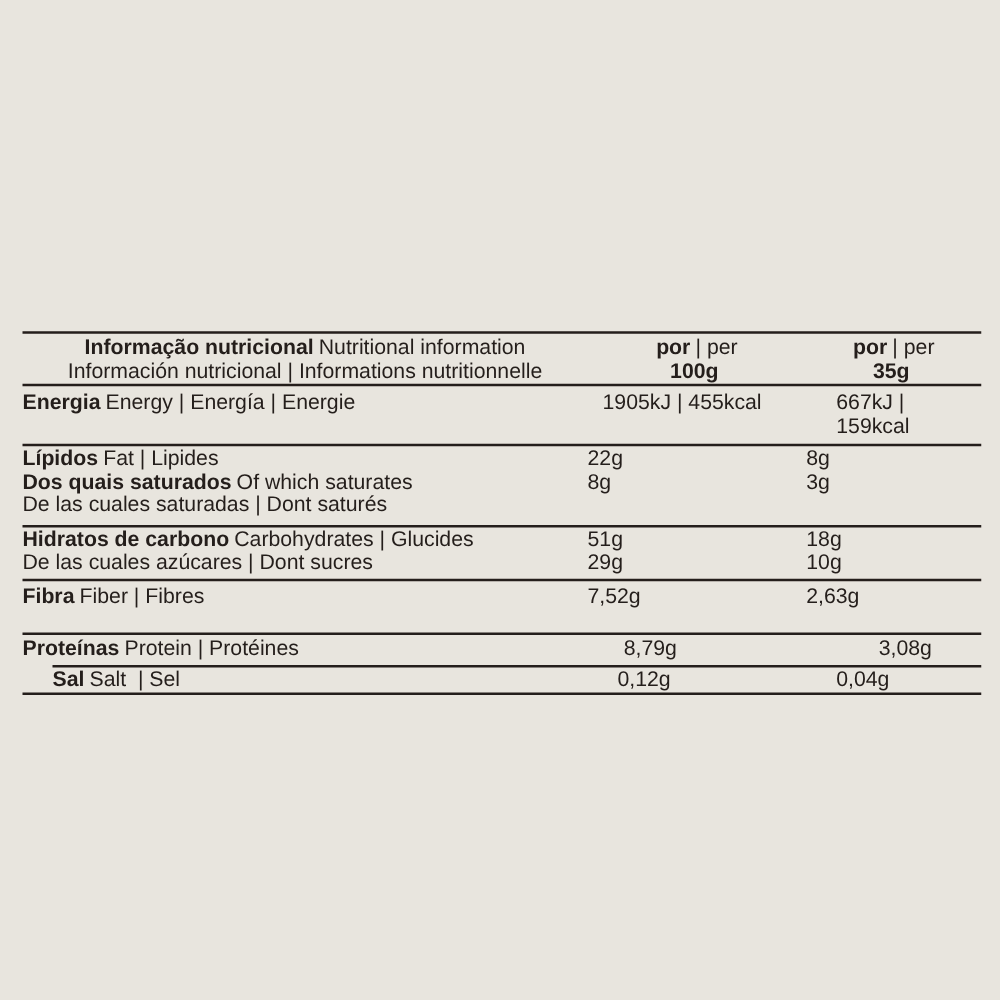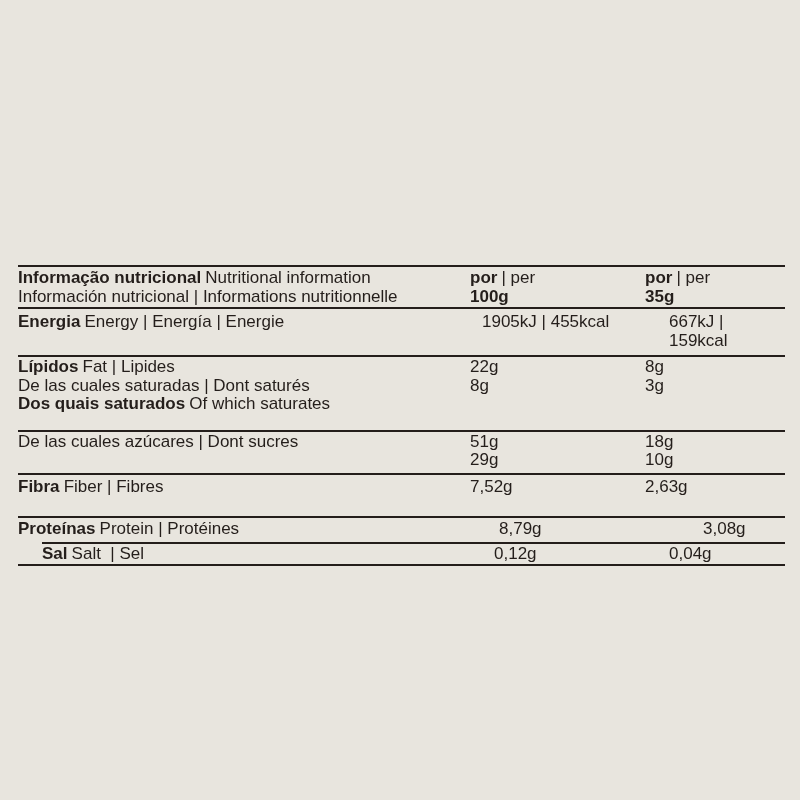--- a/index.html
+++ b/index.html
@@ -38,23 +38,23 @@
     line-height: 18.5px;
     white-space: pre-wrap;
   }
   .b {
     font-weight: 700;
     padding-right: 0.24em;
   }
   .b:empty { padding-right: 0; }
   .cell { min-width: 0; }
   
-  .t-row.r-header    { padding: 2px 0 1px; }
+  .t-row.r-header    { padding: 2px 0 1px; text-align: center; }
   .t-row.r-energy    { padding: 4px 0 5px; gap: 12px; }
-  .t-row.r-fat       { padding: 1px 0 16px; }
+  .t-row.r-fat       { padding: 1px 0 6px; }
   .t-row.r-carbs     { padding: 1px 0 3px; }
   .t-row.r-fiber     { padding: 3px 0 20px; }
   .t-row.r-protein   { padding: 2px 0 3px; gap: 29px; }
   .t-row.r-salt      { padding: 1px 0 1px; margin-left: 24px; }
 </style>
 </head>
 <body>
 
 <div class="screen">
 
@@ -83,35 +83,36 @@
         <div class="line">1905kJ | 455kcal</div>
       </div>
       <div class="cell">
         <div class="line">667kJ | 159kcal</div>
       </div>
     </div>
 
     <div class="t-row r-fat">
       <div class="cell">
         <div class="line"><span class="b">Lípidos</span><span class="r">Fat | Lipides</span></div>
+        <div class="line"><span class="b">Dos quais saturados</span><span class="r">Of which saturates</span></div>
         <div class="line"><span class="b"></span><span class="r">De las cuales saturadas | Dont saturés</span></div>
-        <div class="line"><span class="b">Dos quais saturados</span><span class="r">Of which saturates</span></div>
       </div>
       <div class="cell">
         <div class="line">22g</div>
         <div class="line">8g</div>
       </div>
       <div class="cell">
         <div class="line">8g</div>
         <div class="line">3g</div>
       </div>
     </div>
 
     <div class="t-row r-carbs">
       <div class="cell">
+        <div class="line"><span class="b">Hidratos de carbono</span><span class="r">Carbohydrates | Glucides</span></div>
         <div class="line"><span class="b"></span><span class="r">De las cuales azúcares | Dont sucres</span></div>
       </div>
       <div class="cell">
         <div class="line">51g</div>
         <div class="line">29g</div>
       </div>
       <div class="cell">
         <div class="line">18g</div>
         <div class="line">10g</div>
       </div>

